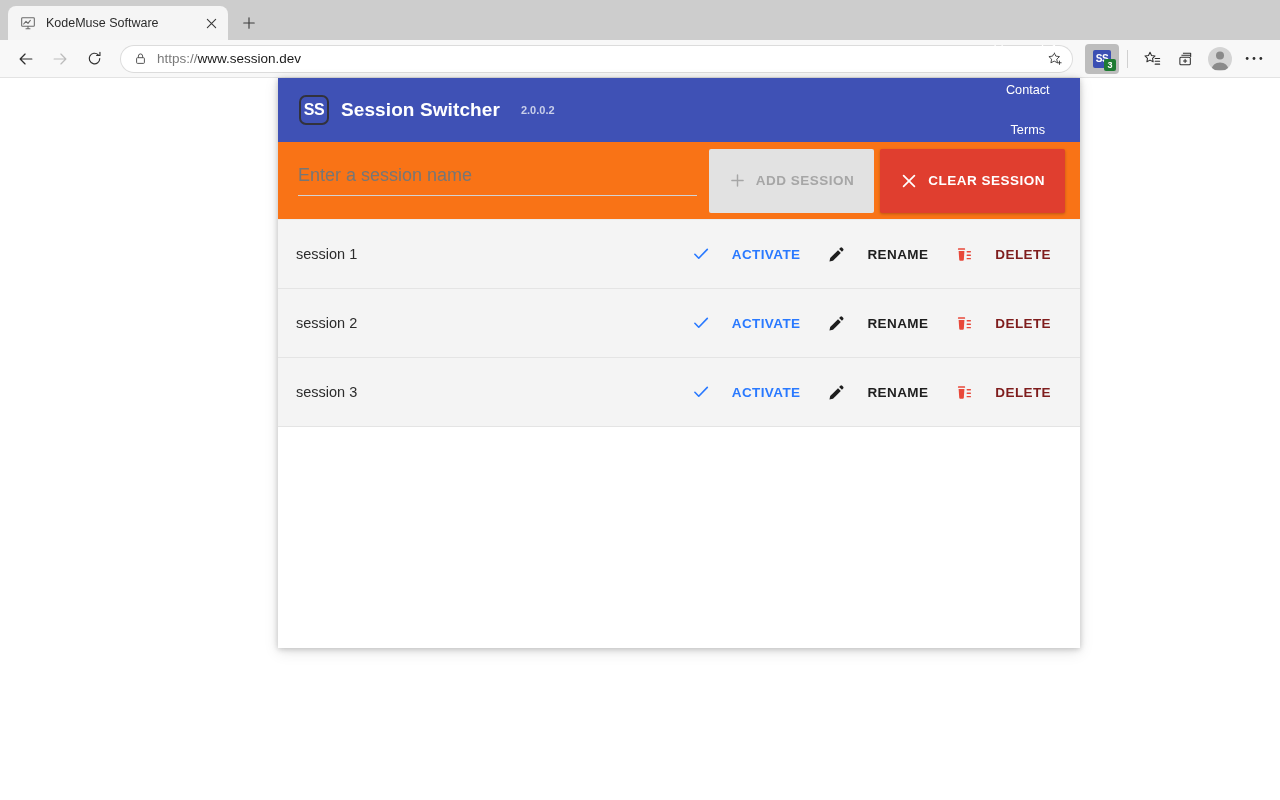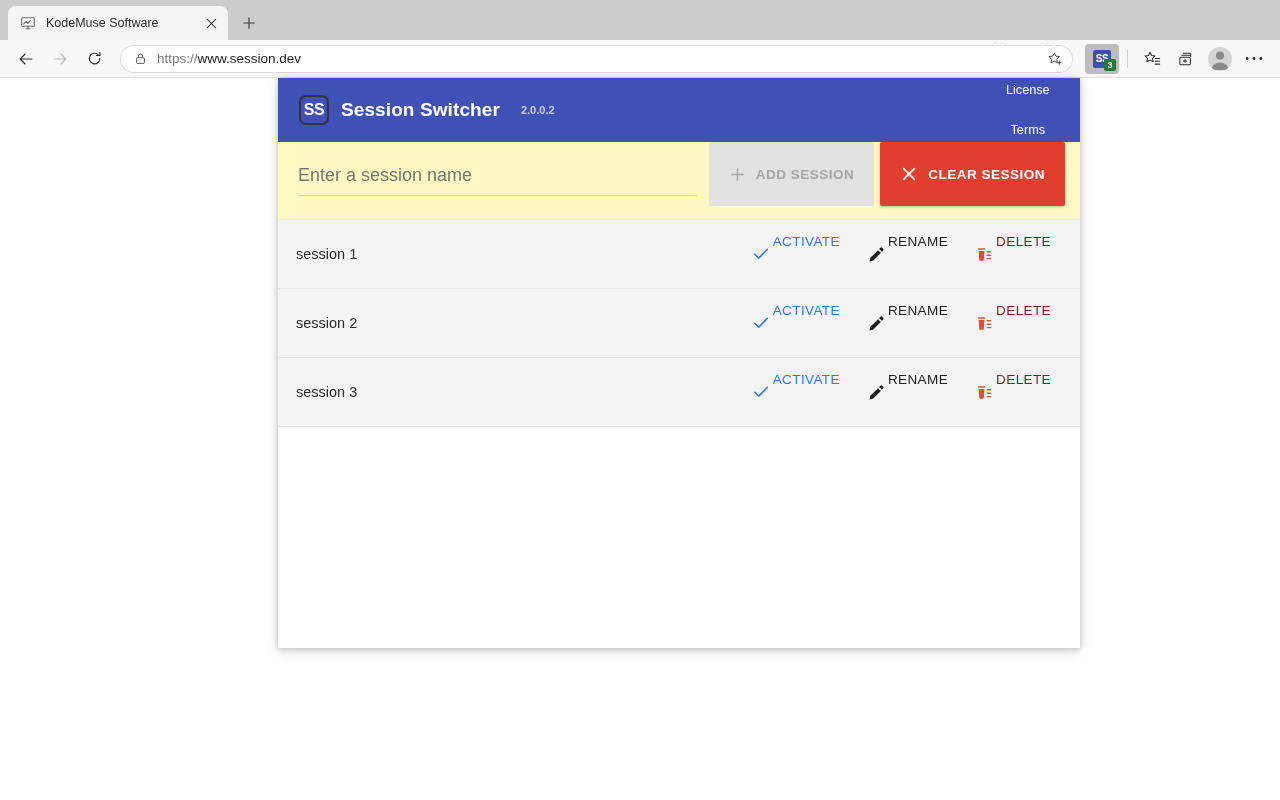--- a/index.html
+++ b/index.html
@@ -208,23 +208,23 @@
     color: #ffffff;
     font-size: 12.7px;
     text-decoration: none;
     white-space: nowrap;
   }
 
   
   .form-row {
     height: 78px;
     display: flex;
-    align-items: flex-start;
+    align-items: center;
     padding: 0 15px 0 10px;
-    background: #fef9c3;
+    background: #f97316;
     border-bottom: 1px solid #ececec;
   }
 
   .field {
     flex: 1;
     margin: 0 12px 0 10px;
     position: relative;
     align-self: stretch;
     display: flex;
     align-items: center;
@@ -291,25 +291,26 @@
   }
 
   .row-actions {
     margin-left: auto;
     display: flex;
     align-items: center;
   }
 
   .row-btn {
     display: flex;
-    gap: 3px;
+    align-items: center;
+    gap: 22px;
     padding: 0 14px;
     height: 40px;
     font-size: 13.5px;
-    font-weight: normal;
+    font-weight: bold;
     letter-spacing: 0.4px;
     white-space: nowrap;
     background: transparent;
     border: none;
     font-family: "Liberation Sans", sans-serif;
   }
 
   .row-btn.activate { color: #2979ff; }
   .row-btn.rename   { color: #1e1e1e; }
   .row-btn.delete   { color: #7f1d1d; }
@@ -422,21 +423,21 @@
     <div class="card">
 
       <div class="app-header">
         <div class="brand">
           <span class="logo">SS</span>
           <span class="app-title">Session Switcher</span>
           <span class="app-version">2.0.0.2</span>
         </div>
         <div class="app-nav">
           <a class="nav-link" href="#">License Info</a>
-          <a class="nav-link" href="#">License</a>
+          <a class="nav-link" href="#">Contact</a>
           <a class="nav-link" href="#">Terms</a>
           <a class="nav-link" href="#">Privacy</a>
         </div>
       </div>
 
       <div class="form-row">
         <div class="field">
           <input type="text" placeholder="Enter a session name" style="">
         </div>
         <div class="actions">

